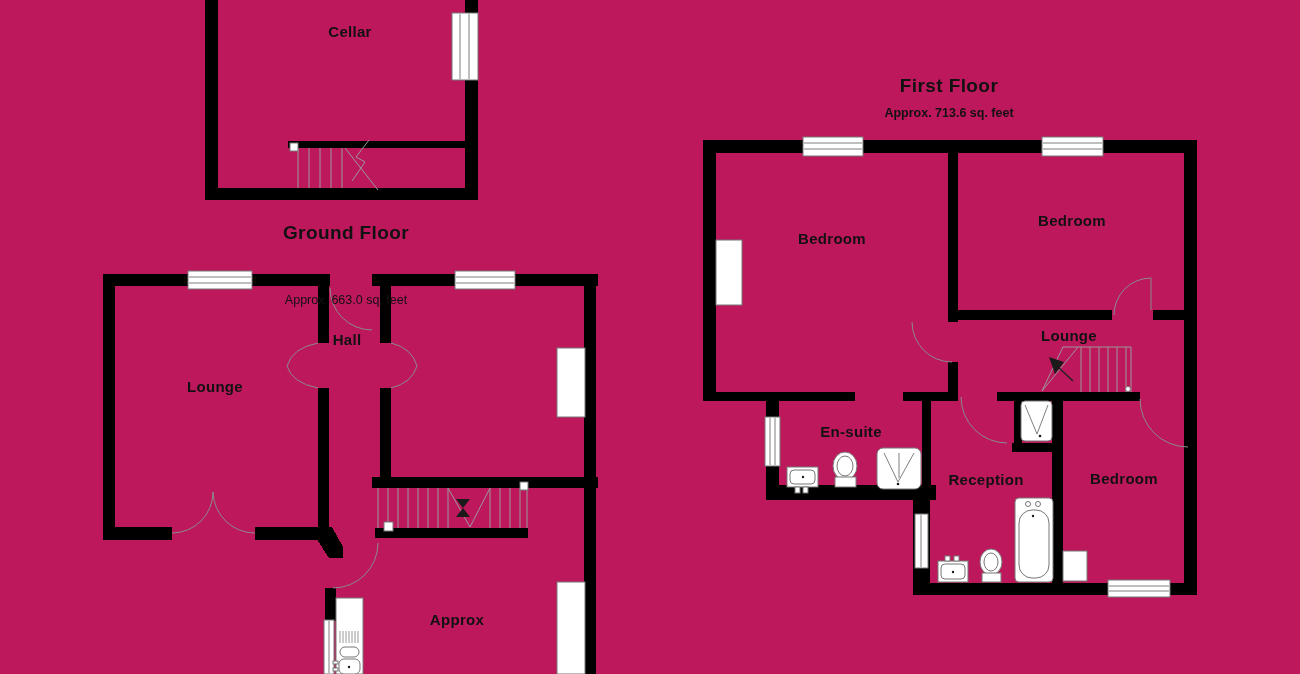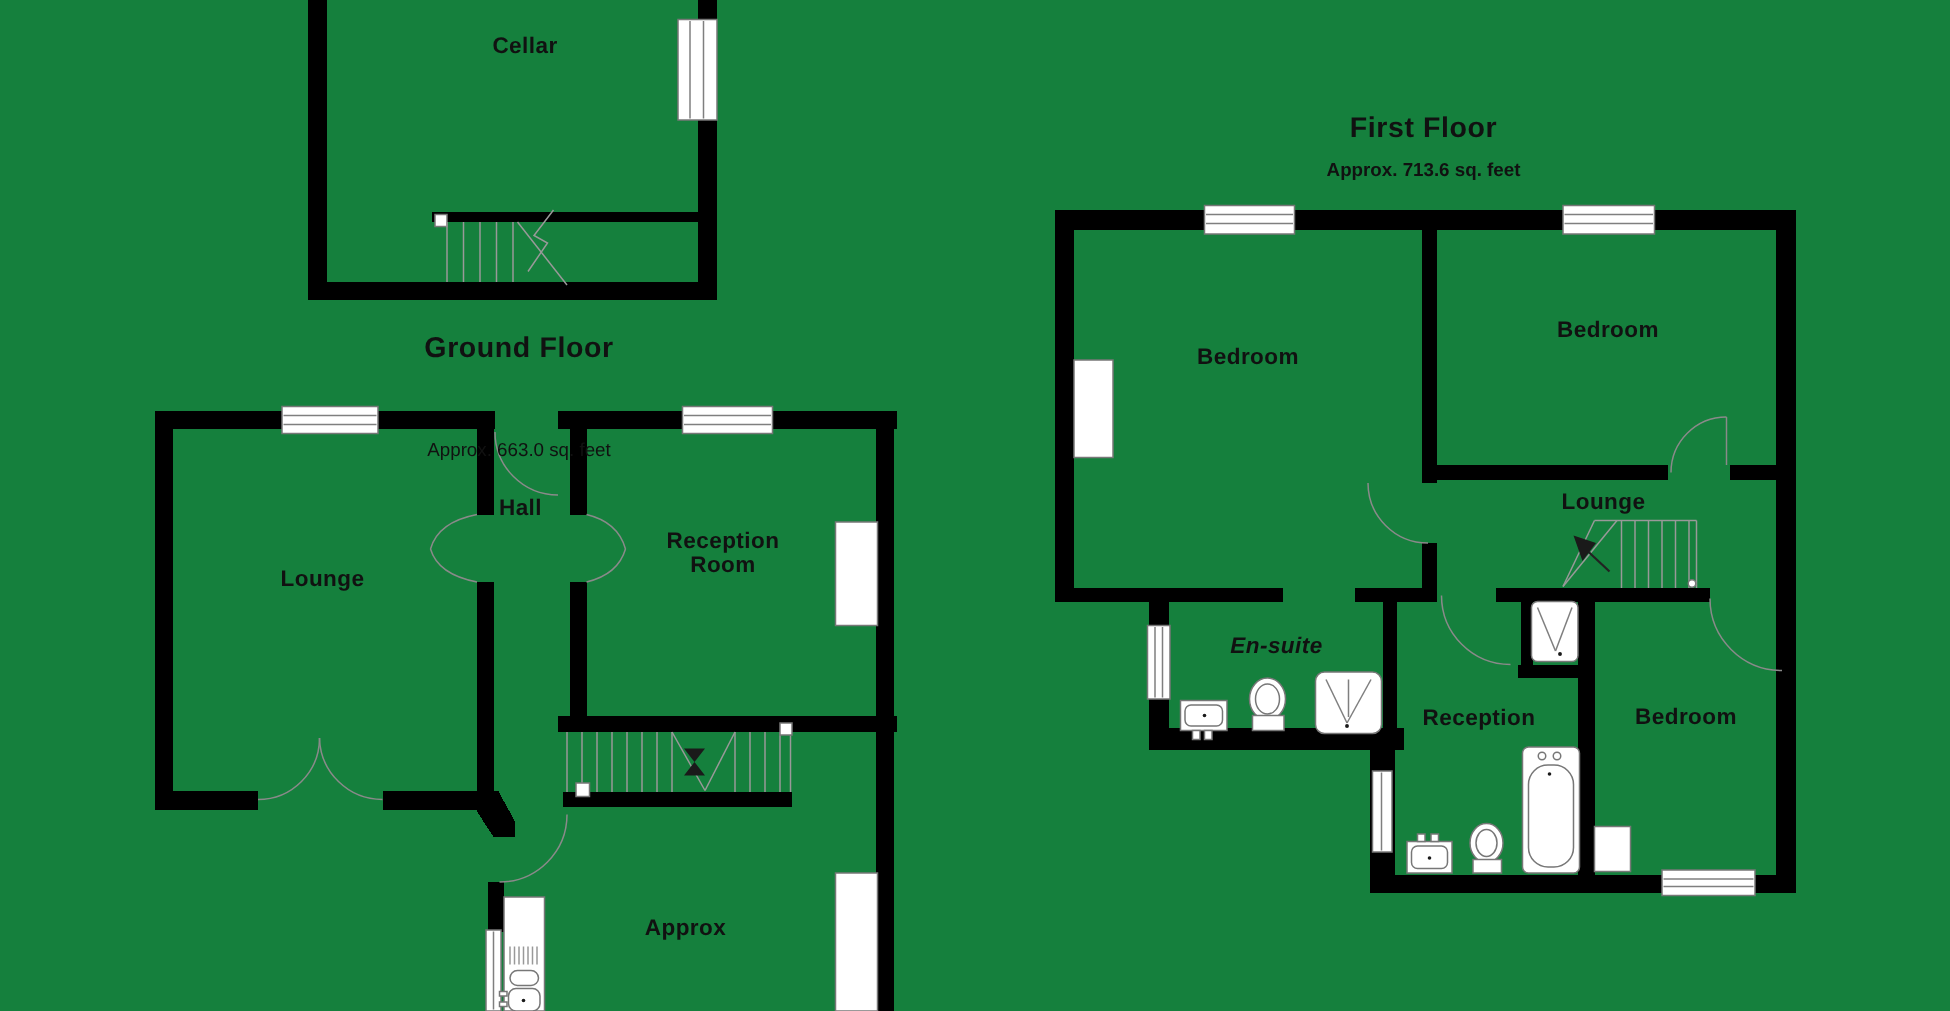--- a/index.html
+++ b/index.html
@@ -1,16 +1,16 @@
 <!DOCTYPE html>
 <html><head>
 <meta charset="utf-8">
 <style>
   html,body{margin:0;padding:0;background:#ffffff;width:1300px;height:674px;overflow:hidden;}
-  #plan-stage{position:relative;width:1300px;height:674px;background:#15803d;font-family:"Liberation Sans",sans-serif;}
+  #plan-stage{position:relative;width:1300px;height:674px;background:#be185d;font-family:"Liberation Sans",sans-serif;}
   #plan-svg{position:absolute;left:0;top:0;}
   .room-label{position:absolute;transform:translate(-50%,-50%);font-weight:bold;font-size:15px;
               color:#111;white-space:nowrap;letter-spacing:.3px;}
   .room-label.wrap{white-space:normal;width:114px;text-align:center;line-height:16px;}
   .floor-title{position:absolute;transform:translate(-50%,-50%);font-weight:bold;font-size:19px;
                color:#111;white-space:nowrap;letter-spacing:.4px;}
   .floor-sub{position:absolute;transform:translate(-50%,-50%);font-size:12.5px;color:#111;white-space:nowrap;}
   .wall{fill:#000;}
   .thin{stroke:#7f7f7f;stroke-width:1;fill:none;}
   .fixture{stroke:#777;stroke-width:1;fill:#fff;}
@@ -265,24 +265,23 @@
     <rect class="fixture" x="1063" y="551" width="24" height="30" stroke="#aaa"></rect>
   </g>
 </svg>
 
   <div class="room-label" style="left:350px;top:31px;">Cellar</div>
 
   <div class="floor-title" style="left:346px;top:233px;">Ground Floor</div>
   <div class="floor-sub" style="left:346px;top:252px;margin-top:48px;">Approx. 663.0 sq. feet</div>
   <div class="room-label" style="left:215px;top:386px;">Lounge</div>
   <div class="room-label" style="left:347px;top:339px;">Hall</div>
-  <div class="room-label wrap" style="left:482px;top:369px;">Reception Room</div>
   <div class="room-label" style="left:457px;top:619px;">Approx</div>
 
   <div class="floor-title" style="left:949px;top:86px;">First Floor</div>
   <div class="floor-sub" style="left:949px;top:113px;font-weight:bold;">Approx. 713.6 sq. feet</div>
   <div class="room-label" style="left:832px;top:238px;">Bedroom</div>
   <div class="room-label" style="left:1072px;top:220px;">Bedroom</div>
   <div class="room-label" style="left:1069px;top:335px;">Lounge</div>
-  <div class="room-label" style="left:851px;top:431px;font-style:italic;">En-suite</div>
+  <div class="room-label" style="left:851px;top:431px;">En-suite</div>
   <div class="room-label" style="left:986px;top:479px;">Reception</div>
   <div class="room-label" style="left:1124px;top:478px;">Bedroom</div>
 </div>
 
 </body></html>

